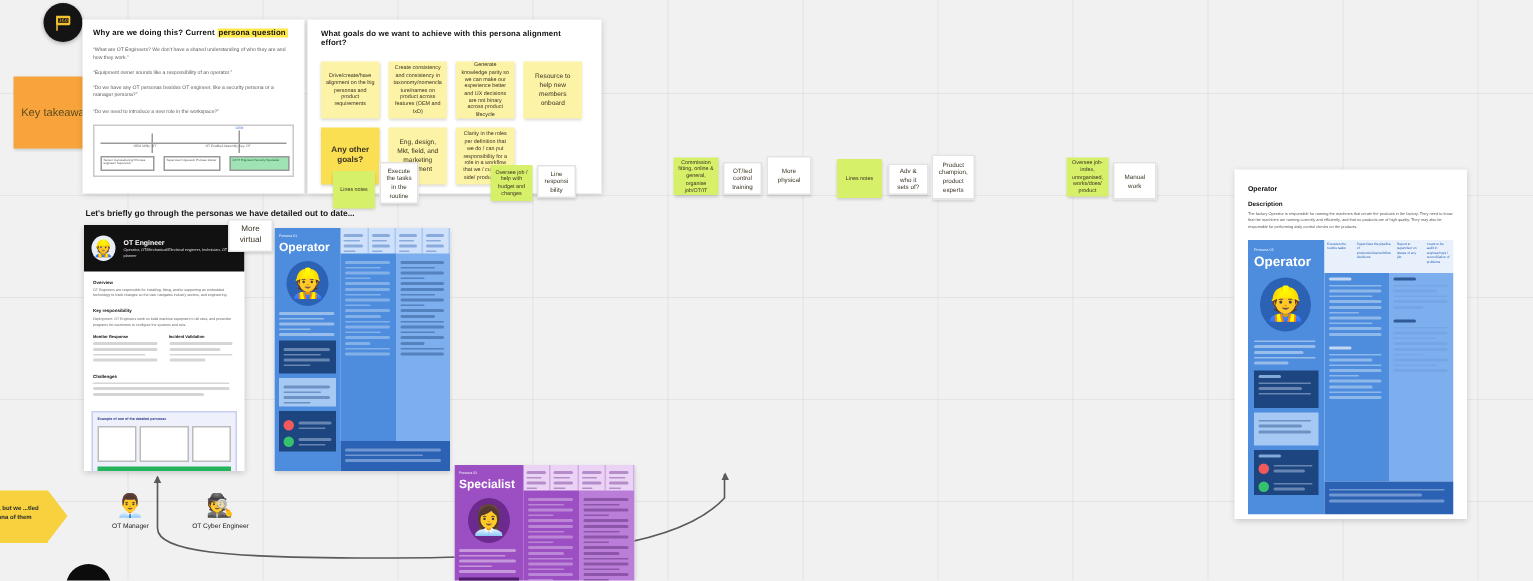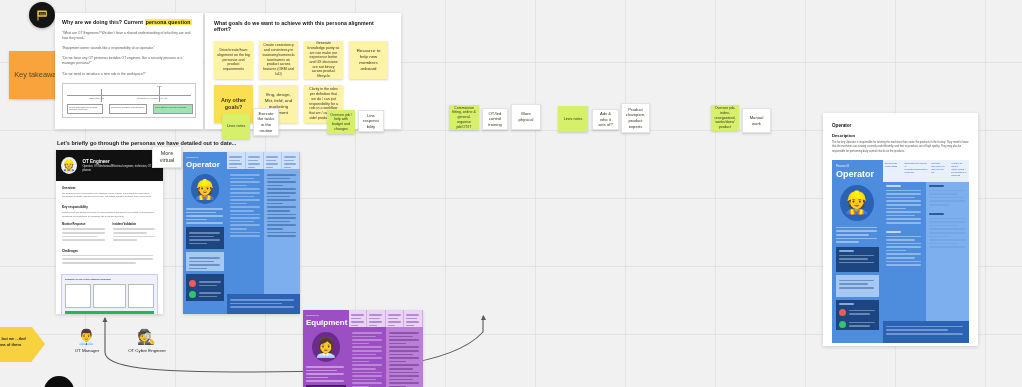--- a/index.html
+++ b/index.html
@@ -392,21 +392,21 @@
           <div style="flex: 1 1 0%; padding: 2px; box-sizing: border-box; border-right: 1px solid rgb(211, 169, 230);">
             <div class="fakeline l" style="background: rgb(108, 42, 143);"></div>
             <div class="fakeline m" style="background: rgb(108, 42, 143);"></div>
             <div class="fakeline l" style="background: rgb(108, 42, 143);"></div>
             <div class="fakeline s" style="background: rgb(108, 42, 143);"></div>
           </div>
         </div>
         <div style="display: flex; flex: 1 1 0%; margin-top: -17px;">
           <div style="width: 38%; background: rgb(155, 79, 194); color: rgb(255, 255, 255); padding: 4px 3px; box-sizing: border-box;">
             <div style="font-size: 2.4px; opacity: 0.9;">Persona 02</div>
-            <div class="pname" style="font-size: 8px; font-weight: bold; line-height: 1; margin-top: 2px;">Equipment</div>
+            <div class="pname" style="font-size: 8px; font-weight: bold; line-height: 1; margin-top: 2px;">Specialist</div>
             <div style="width: 28px; height: 30px; margin: 5px auto 4px; border-radius: 50%; background: rgb(108, 42, 143); display: flex; align-items: center; justify-content: center; font-size: 19px;">👩‍💼</div>
             <div class="fakeline l" style="background: rgb(255, 255, 255);"></div>
             <div class="fakeline m" style="background: rgb(255, 255, 255);"></div>
             <div class="fakeline l" style="background: rgb(255, 255, 255);"></div>
             <div class="fakeline s" style="background: rgb(255, 255, 255);"></div>
             <div class="fakeline l" style="background: rgb(255, 255, 255);"></div>
             <div class="blk" style="background: rgb(78, 28, 107); margin-top: 3px; height: 22px;"></div>
           </div>
           <div style="flex: 1 1 0%; display: flex; flex-direction: column;">
             <div style="height: 17px;"></div>

